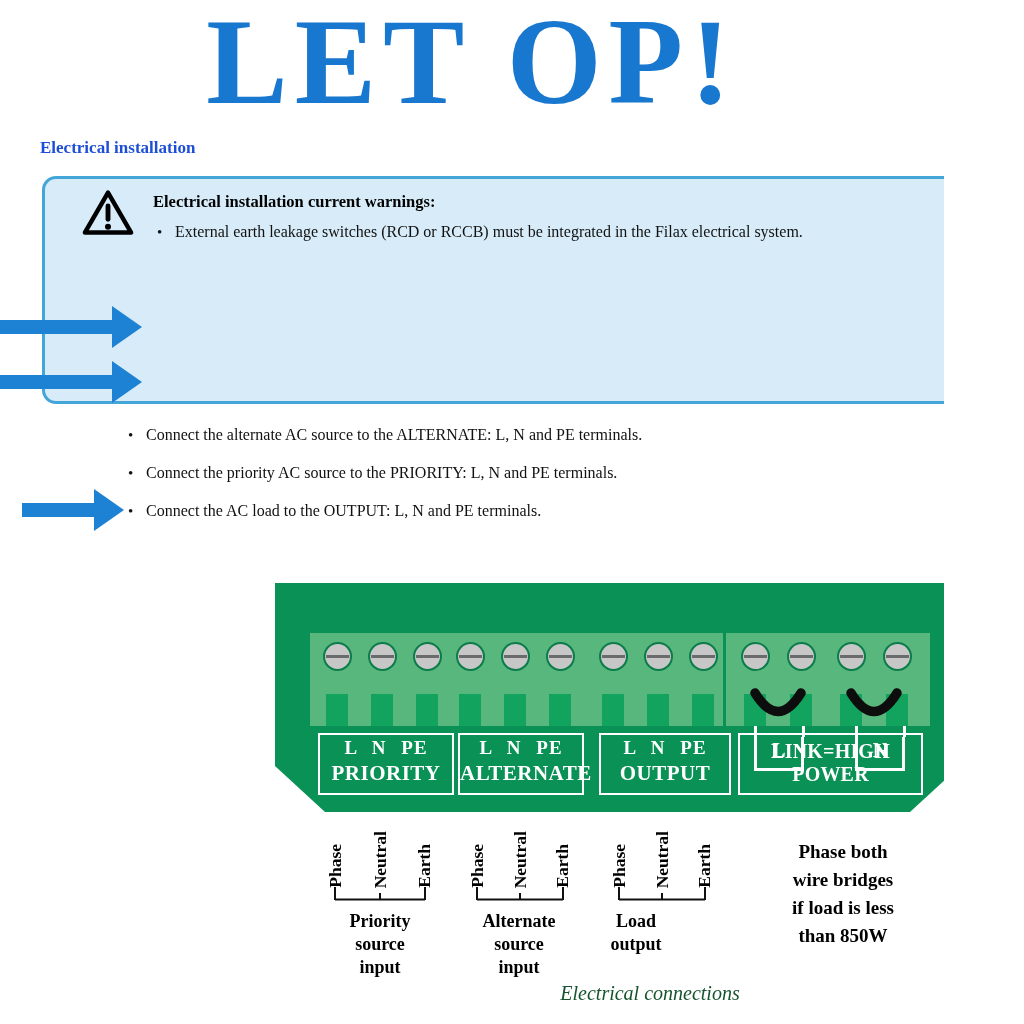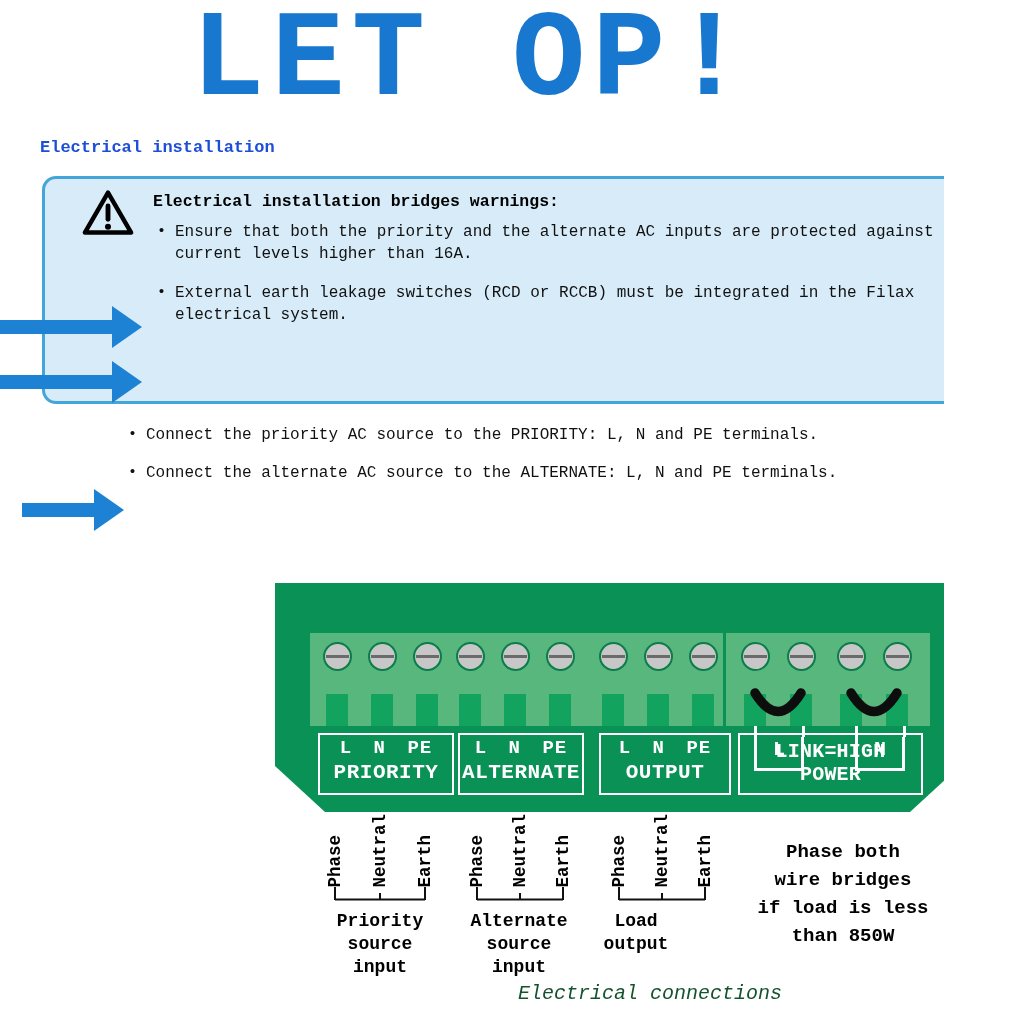--- a/index.html
+++ b/index.html
@@ -1,18 +1,18 @@
 <!DOCTYPE html>
 <html style="--title-blue: #1877cf; --arrow-blue: #1e82d4; --warnbox-fill: #d7ecf8; --warnbox-border: #44a6d8; --panel-green: #0a9156; --strip-green: #58b77d; --slot-green: #12a35f; --screw-gray: #c7c7c7; --screw-ring: #0b7c4a;"><head>
 <meta charset="utf-8">
 <style>
   html,body{margin:0;padding:0;background:#ffffff;}
   .page{
     position:relative;width:944px;height:1024px;overflow:hidden;
-    font-family:Liberation Mono, monospace;color:#1a1a1a;background:#fff;
+    font-family:Liberation Serif, serif;color:#1a1a1a;background:#fff;
   }
   
   .title{
     position:absolute;top:2px;left:0;width:100%;text-align:center;
     font-size:122px;line-height:120px;font-weight:700;letter-spacing:7px;
     color:var(--title-blue,#1877cf);
   }
   .section-heading{position:absolute;top:138px;left:40px;font-size:17px;font-weight:700;color:#1d4ed8;}
   
   .warnbox{
@@ -115,43 +115,43 @@
 
   <div class="title">LET OP!</div>
   <div class="section-heading">Electrical installation</div>
 
   <div class="warnbox">
     <svg class="tri" viewBox="0 0 60 54">
       <path d="M30 4 L56 49 L4 49 Z" fill="none" stroke="#000" stroke-width="5" stroke-linejoin="round"></path>
       <path d="M30 19 L30 34" stroke="#000" stroke-width="5.5" stroke-linecap="round"></path>
       <circle cx="30" cy="42.5" r="3.4" fill="#000"></circle>
     </svg>
-    <div class="warnbox-heading">Electrical installation bridges warnings:</div>
+    <div class="warnbox-heading">Electrical installation current warnings:</div>
     <ul class="warnlist">
-      <li>Ensure that both the priority and the alternate AC inputs are protected against current levels higher than 16A.</li>
       <li>External earth leakage switches (RCD or RCCB) must be integrated in the Filax electrical system.</li>
     </ul>
   </div>
 
   <div class="pointer-arrow arrow1">
       <i class="shaft"></i>
       <i class="head"></i>
     </div>
   <div class="pointer-arrow arrow2">
       <i class="shaft"></i>
       <i class="head"></i>
     </div>
   <div class="pointer-arrow arrow3">
       <i class="shaft"></i>
       <i class="head"></i>
     </div>
 
   <ul class="instr">
+    <li>Connect the alternate AC source to the ALTERNATE: L, N and PE terminals.</li>
     <li>Connect the priority AC source to the PRIORITY: L, N and PE terminals.</li>
-    <li>Connect the alternate AC source to the ALTERNATE: L, N and PE terminals.</li>
+    <li>Connect the AC load to the OUTPUT: L, N and PE terminals.</li>
   </ul>
 
   <div class="diagram">
     <div class="panel"></div>
 
     <div class="strip strip-main">
       <div class="tgroup tg3" style="left:12px">
         <span class="terminal">
             <i class="screw"></i>
             <i class="slot"></i>

